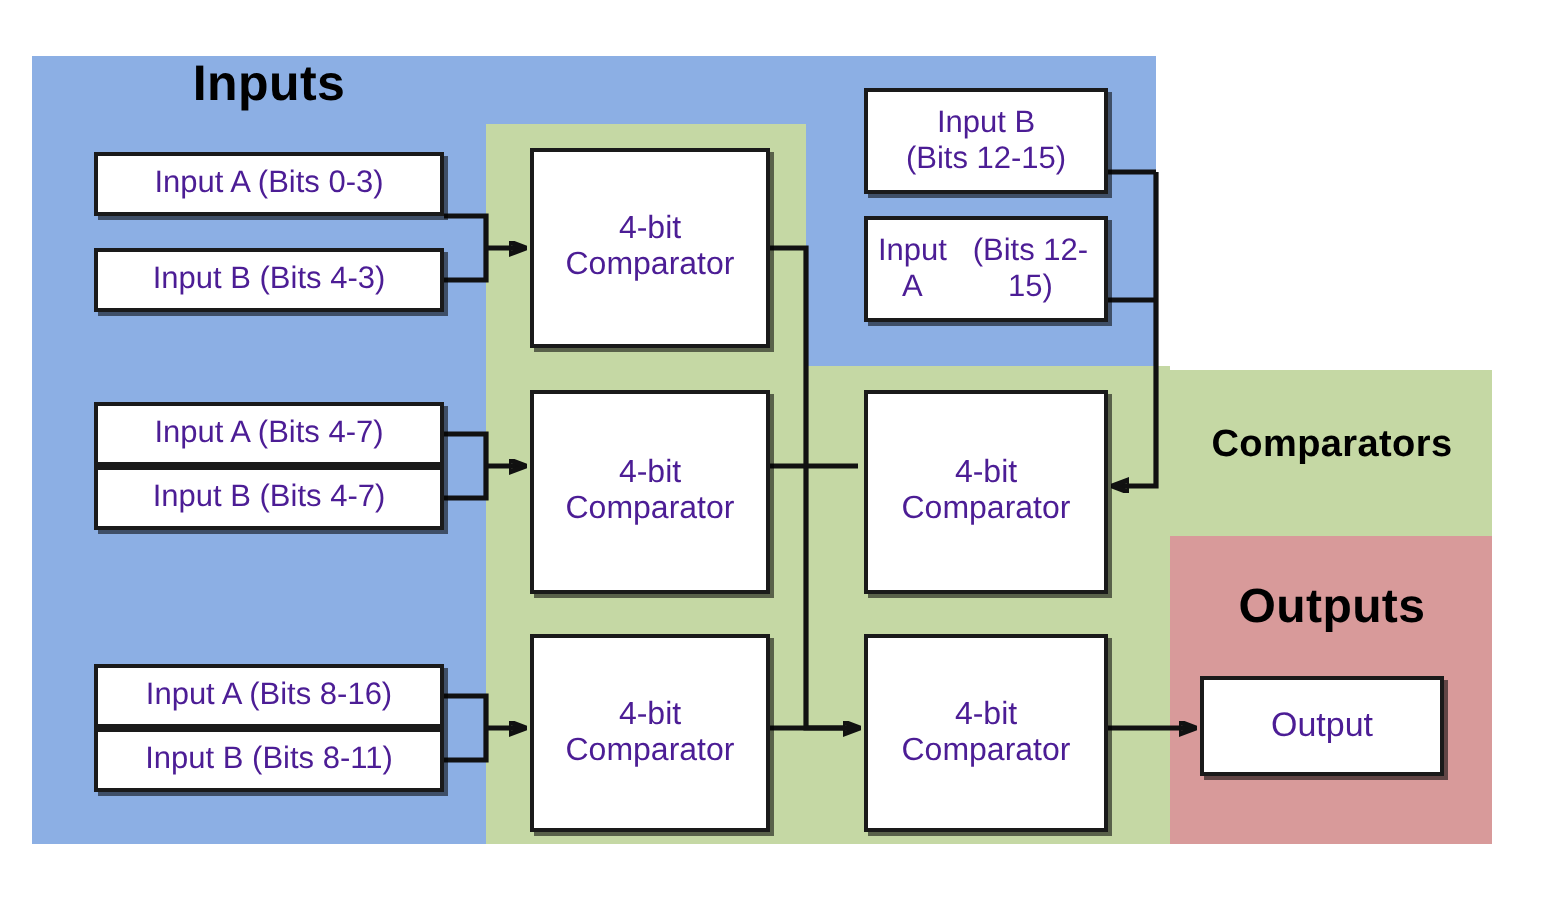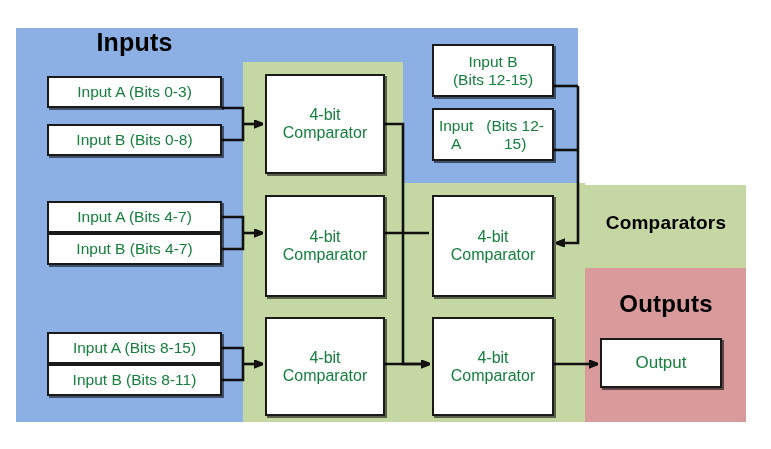--- a/index.html
+++ b/index.html
@@ -2,21 +2,21 @@
 <html><head>
 <meta charset="utf-8">
 <style>
   html,body{margin:0;padding:0;background:#ffffff;}
   body{width:771px;height:449px;overflow:hidden;font-family:"Liberation Sans",sans-serif;}
   #stage{position:relative;width:771px;height:449px;}
   .region{position:absolute;}
   .region-label{position:absolute;font-weight:bold;color:#000;letter-spacing:.2px;}
   .box{position:absolute;background:#ffffff;border:2.5px solid #1a1a1a;
        box-sizing:border-box;display:flex;align-items:center;justify-content:center;
-       text-align:center;color:#15803d;box-shadow:2px 2px 0 rgba(0,0,0,.55);}
+       text-align:center;color:#4c1d95;box-shadow:2px 2px 0 rgba(0,0,0,.55);}
   .box span{display:block;line-height:1.12;}
   .io-box{font-size:15.5px;}
   .cmp-box{font-size:16px;}
   .out-box{font-size:17px;}
   svg.wires{position:absolute;left:0;top:0;width:771px;height:449px;overflow:visible;}
   svg.wires path,svg.wires line{fill:none;stroke:#111111;stroke-width:2.6;}
 </style>
 </head>
 <body>
 
@@ -67,32 +67,32 @@
 
     <path d="M493,297 V338" stroke-width="0" opacity="0"></path>
 
     <path d="M554,364 H597" marker-end="url(#ar)"></path>
   </svg>
 
   <div class="box io-box" style="left:47px;top:76px;width:175px;height:32px;">
     <span>Input A (Bits 0-3)</span>
   </div>
   <div class="box io-box" style="left:47px;top:124px;width:175px;height:32px;">
-    <span>Input B (Bits 0-8)</span>
+    <span>Input B (Bits 4-3)</span>
   </div>
 
   <div class="box io-box" style="left:47px;top:201px;width:175px;height:32px;text-align:center;">
     <span>Input A (Bits 4-7)</span>
   </div>
   <div class="box io-box" style="left:47px;top:233px;width:175px;height:32px;">
     <span>Input B (Bits 4-7)</span>
   </div>
 
   <div class="box io-box" style="left:47px;top:332px;width:175px;height:32px;">
-    <span>Input A (Bits 8-15)</span>
+    <span>Input A (Bits 8-16)</span>
   </div>
   <div class="box io-box" style="left:47px;top:364px;width:175px;height:32px;">
     <span>Input B (Bits 8-11)</span>
   </div>
 
   <div class="box io-box" style="left:432px;top:44px;width:122px;height:53px;flex-direction:column;">
     <span>Input B</span>
     <span>(Bits 12-15)</span>
   </div>
   <div class="box io-box" style="left:432px;top:108px;width:122px;height:53px;flex-direction:row;">

